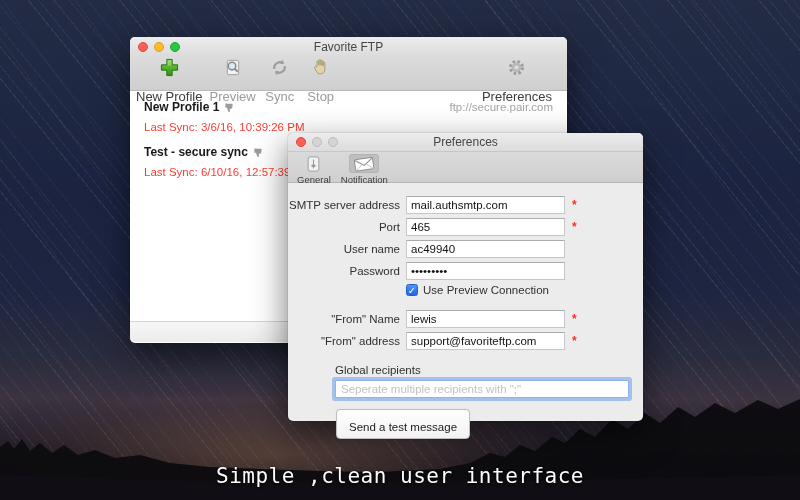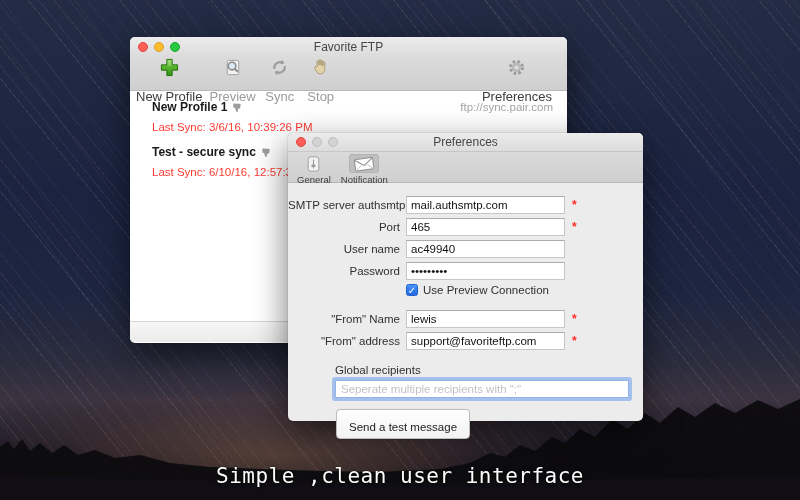--- a/index.html
+++ b/index.html
@@ -56,21 +56,21 @@
   #ftp-window { left:130px; top:37px; width:437px; height:306px; background:#fff; }
   #ftp-window .titlebar { border-bottom:none; }
   .toolbar { height:35px; background:linear-gradient(#dcdcdc,#cfcfcf); border-bottom:1px solid #b9b9b9;
     display:flex; align-items:flex-start; padding:1px 8px 0 6px; }
   .tool { display:flex; flex-direction:column; align-items:center; margin-right:7px; min-width:34px; }
   .tool .ticon { height:20px; display:flex; align-items:center; justify-content:center; }
   .tool .tlabel { font-size:13px; color:#3c3c3c; margin-top:12px; white-space:nowrap; }
   .tool.disabled .tlabel { color:#9b9b9b; }
   .tool-spacer { flex:1; }
   .ftp-content { background:#fff; height:230px; padding:6px 0 0; }
-  .profile-row { padding:3px 14px 0;margin-left:8px; }
+  .profile-row { padding:3px 14px 0; }
   .pline1 { display:flex; justify-content:space-between; align-items:center; }
   .pname { font-size:12px; font-weight:bold; color:#1a1a1a; display:flex; align-items:center; gap:5px; }
   .purl { font-size:11.5px; color:#a5a5a5; }
   .psync { font-size:11.5px; color:#fd3b30; margin-top:7px; }
   .ftp-bottombar { height:21px; background:linear-gradient(#f7f7f7,#ebebeb); border-top:1px solid #d4d4d4; border-radius:0 0 5px 5px; }
 
   
   #prefs-window { left:288px; top:133px; width:355px; height:288px; background:#ececec; }
   .tabstrip { height:31px; background:linear-gradient(#dadada,#cfcfcf); border-bottom:1px solid #b6b6b6;
     display:flex; align-items:flex-start; padding:2px 0 0 6px; }
@@ -183,21 +183,21 @@
 
   <div class="ftp-content">
     <div class="profile-row">
       <div class="pline1">
         <span class="pname">
           <span>New Profile 1</span>
           <svg width="11" height="11" viewBox="0 0 16 16">
             <path d="M2 2h2.6v6.5H2z M4.6 2.6h6.2c1.2 0 2 .9 1.8 2l-.7 3.8c-.2 1-.9 1.5-1.9 1.5H8.3l.5 2.6c.2 1-.5 1.9-1.5 1.9-.5 0-1-.3-1.2-.8L4.6 9.5z" fill="#9c9c9c"></path>
           </svg>
         </span>
-        <span class="purl">ftp://sync.pair.com</span>
+        <span class="purl">ftp://secure.pair.com</span>
       </div>
       <div class="psync">Last Sync: 3/6/16, 10:39:26 PM</div>
     </div>
     <div class="profile-row" style="margin-top:9px;">
       <div class="pline1">
         <span class="pname">
           <span>Test - secure sync</span>
           <svg width="11" height="11" viewBox="0 0 16 16">
             <path d="M2 2h2.6v6.5H2z M4.6 2.6h6.2c1.2 0 2 .9 1.8 2l-.7 3.8c-.2 1-.9 1.5-1.9 1.5H8.3l.5 2.6c.2 1-.5 1.9-1.5 1.9-.5 0-1-.3-1.2-.8L4.6 9.5z" fill="#9c9c9c"></path>
           </svg>
@@ -240,21 +240,21 @@
             <path d="M2 15l7.5-6M22 15l-7.5-6" fill="none" stroke="#b5b5b5" stroke-width=".8"></path>
           </g>
         </svg>
       </span>
       <span class="tablabel">Notification</span>
     </div>
   </div>
 
   <div class="form">
     <div class="form-row">
-      <span class="form-label">SMTP server authsmtp</span>
+      <span class="form-label">SMTP server address</span>
       <input class="tfield" value="mail.authsmtp.com" style="">
       <span class="asterisk">*</span>
     </div>
     <div class="form-row">
       <span class="form-label">Port</span>
       <input class="tfield" value="465" style="">
       <span class="asterisk">*</span>
     </div>
     <div class="form-row">
       <span class="form-label">User name</span>

